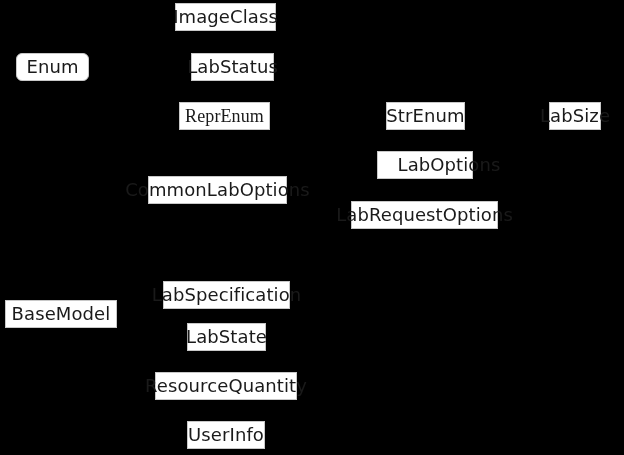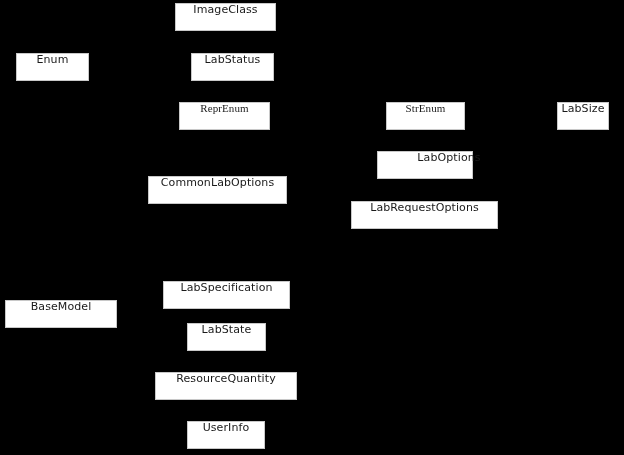--- a/index.html
+++ b/index.html
@@ -24,24 +24,25 @@
     height: 455px;
     pointer-events: none;
   }
   .class-node {
     position: absolute;
     box-sizing: border-box;
     background: #ffffff;
     border: 1px solid #c8c8c8;
     color: #1a1a1a;
     font-family: "DejaVu Sans", sans-serif;
-    font-size: 11px;
+    font-size: 18px;
     line-height: 1;
     letter-spacing: 0.1px;
     display: flex;
+    align-items: center;
     justify-content: center;
     white-space: nowrap;
     text-decoration: none;
     cursor: pointer;
   }
   .class-node-label {
     display: block;
     padding: 0 2px;
   }
 </style>
@@ -61,33 +62,33 @@
       <path d="M100,310 C125,300 140,292 163,290" fill="none" stroke="#000000" stroke-width="1"></path>
       <path d="M100,318 C130,325 160,333 187,337" fill="none" stroke="#000000" stroke-width="1"></path>
       <path d="M100,322 C125,338 135,372 155,386" fill="none" stroke="#000000" stroke-width="1"></path>
       <path d="M100,326 C125,360 140,412 187,432" fill="none" stroke="#000000" stroke-width="1"></path>
       <path d="M301,186 C330,178 350,168 377,164" fill="none" stroke="#000000" stroke-width="1"></path>
       <path d="M301,194 C325,200 335,210 351,214" fill="none" stroke="#000000" stroke-width="1"></path>
     </svg>
 <div class="class-node" style="left: 175px; top: 3px; width: 101px; height: 28px; background: rgb(255, 255, 255); border-color: rgb(200, 200, 200); color: rgb(26, 26, 26);">
       <span class="class-node-label">ImageClass</span>
     </div>
-    <div class="class-node" style="left: 16px; top: 53px; width: 73px; height: 28px; background: rgb(255, 255, 255); border-color: rgb(200, 200, 200); color: rgb(26, 26, 26);">
+    <div class="class-node" style="left: 16px; top: 53px; width: 73px; height: 28px; background: rgb(255, 255, 255); border-color: rgb(200, 200, 200); color: rgb(26, 26, 26); border-radius: 6px;">
       <span class="class-node-label">Enum</span>
     </div>
     <div class="class-node" style="left: 191px; top: 53px; width: 83px; height: 28px; background: rgb(255, 255, 255); border-color: rgb(200, 200, 200); color: rgb(26, 26, 26);">
       <span class="class-node-label">LabStatus</span>
     </div>
     <div class="class-node" style="left: 179px; top: 102px; width: 91px; height: 28px; background: rgb(255, 255, 255); border-color: rgb(200, 200, 200); color: rgb(26, 26, 26); font-family: Liberation Serif, serif;">
       <span class="class-node-label">ReprEnum</span>
     </div>
-    <div class="class-node" style="left: 386px; top: 102px; width: 79px; height: 28px; background: rgb(255, 255, 255); border-color: rgb(200, 200, 200); color: rgb(26, 26, 26); font-family: Liberation Serif, serif;">
+    <div class="class-node" style="left: 386px; top: 102px; width: 79px; height: 28px; background: rgb(255, 255, 255); border-color: rgb(200, 200, 200); color: rgb(26, 26, 26);">
       <span class="class-node-label">StrEnum</span>
     </div>
-    <div class="class-node" style="left: 549px; top: 102px; width: 52px; height: 28px; background: rgb(255, 255, 255); border-color: rgb(200, 200, 200); color: rgb(26, 26, 26); margin-left: 8px;">
+    <div class="class-node" style="left: 549px; top: 102px; width: 52px; height: 28px; background: rgb(255, 255, 255); border-color: rgb(200, 200, 200); color: rgb(26, 26, 26);">
       <span class="class-node-label">LabSize</span>
     </div>
     <div class="class-node" style="left: 377px; top: 151px; width: 96px; height: 28px; background: rgb(255, 255, 255); border-color: rgb(200, 200, 200); color: rgb(26, 26, 26); padding-left: 48px;">
       <span class="class-node-label">LabOptions</span>
     </div>
     <div class="class-node" style="left: 148px; top: 176px; width: 139px; height: 28px; background: rgb(255, 255, 255); border-color: rgb(200, 200, 200); color: rgb(26, 26, 26);">
       <span class="class-node-label">CommonLabOptions</span>
     </div>
     <div class="class-node" style="left: 351px; top: 201px; width: 147px; height: 28px; background: rgb(255, 255, 255); border-color: rgb(200, 200, 200); color: rgb(26, 26, 26);">
       <span class="class-node-label">LabRequestOptions</span>

